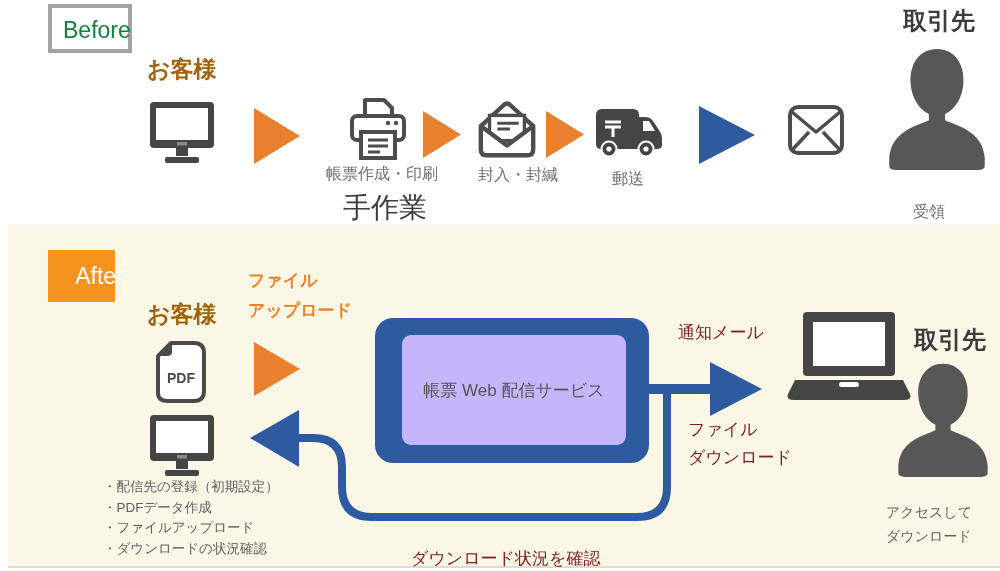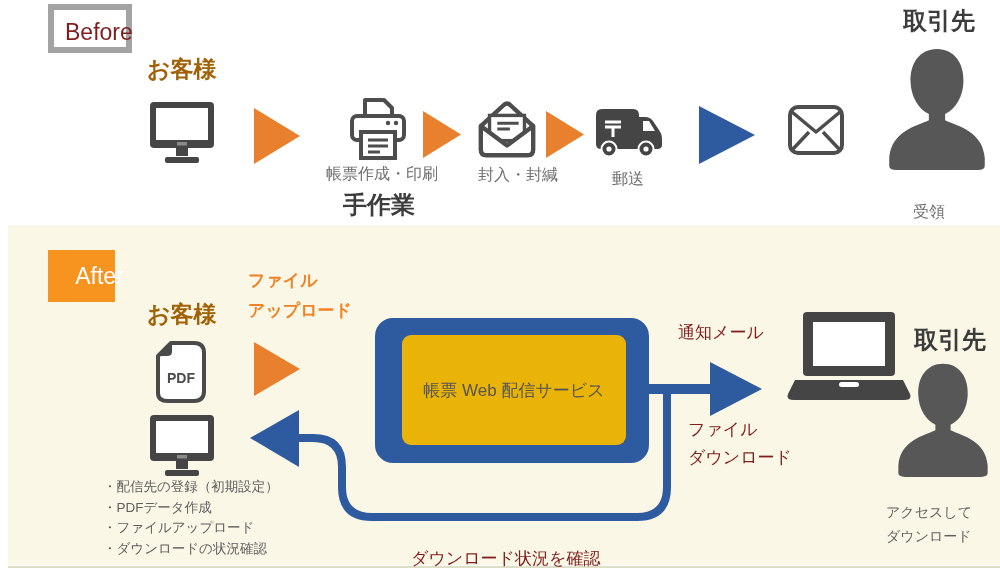--- a/index.html
+++ b/index.html
@@ -3,35 +3,35 @@
 <meta charset="utf-8">
 <style>
   * { margin:0; padding:0; box-sizing:border-box; }
   html,body { background:#fff; }
   body { font-family:"Liberation Sans","DejaVu Sans",sans-serif; }
   .stage { position:relative; width:1000px; height:571px; background:#fff; overflow:hidden; }
   .abs { position:absolute; }
   .panel-after { position:absolute; left:8px; top:225px; width:992px; height:340px; background:#faf7e6; }
   .bottom-line { position:absolute; left:8px; top:566px; width:992px; height:2px; background:#dcdfc6; }
   .before-box { position:absolute; left:48px; top:4px; width:84px; height:49px;
-    background:#fff; border:6px solid #a3a3a3; color:#7f1d1d; font-size:23px;
+    background:#fff; border:4px solid #a3a3a3; color:#15803d; font-size:23px;
     line-height:45px; padding-left:11px; }
   .after-box { position:absolute; left:48px; top:250px; width:67px; height:52px;
     background:#f79420; color:#fff; font-size:23px; display:flex; align-items:center; justify-content:center;padding-left:36px; }
   .h-bold { font-weight:bold; color:#a16207; font-size:23px; white-space:nowrap; }
   .h-bold-lg { font-weight:bold; color:#3c3c3c; font-size:24px; white-space:nowrap; }
   .step-label { color:#6e6e6e; font-size:16px; white-space:nowrap; }
   .small-gray { color:#5f5f5f; font-size:14px; line-height:24px; white-space:nowrap; }
   .orange-text { color:#ef8122; font-weight:bold; font-size:17px; line-height:30px; white-space:nowrap; }
   .blue-text { color:#7f1d1d; font-weight:normal; font-size:17px; line-height:28px; white-space:nowrap; }
-  .manual { font-weight:bold; color:#3c3c3c; font-size:24px; white-space:nowrap; }
+  .manual { font-weight:normal; color:#3c3c3c; font-size:28px; white-space:nowrap; }
   .service-box { position:absolute; left:375px; top:318px; width:274px; height:145px;
     background:#2e5aa0; border-radius:18px; }
   .service-inner { position:absolute; left:27px; top:17px; right:23px; bottom:18px;
-    background:#eab308; border-radius:9px; display:flex; align-items:center; justify-content:center;
+    background:#c4b5fd; border-radius:9px; display:flex; align-items:center; justify-content:center;
     color:#555; font-size:17px; white-space:nowrap; }
   .tasks { color:#5f5f5f; font-size:13.5px; line-height:20.5px; white-space:nowrap; }
   svg { display:block; }
 </style>
 </head>
 <body>
 
 <div class="stage">
 
   <div class="panel-after"></div>

